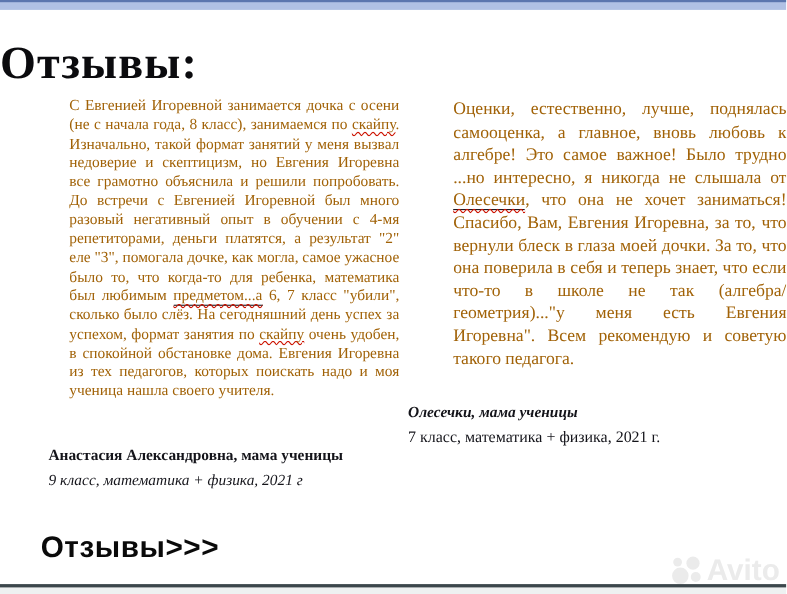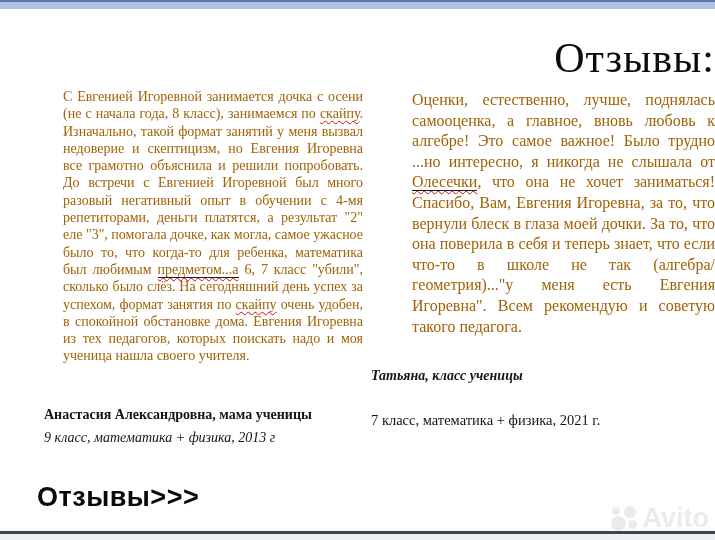--- a/index.html
+++ b/index.html
@@ -1,35 +1,35 @@
 <!DOCTYPE html>
 <html><head>
 <meta charset="utf-8">
 <style>
   html,body{margin:0;padding:0;background:#fff;}
   .slide{position:relative;width:715px;height:540px;background:#ffffff;overflow:hidden;
          font-family:"Liberation Serif","DejaVu Serif",serif;}
   .topbar{position:absolute;top:0;left:0;right:0;height:7px;background:#b0c1e4;
           border-top:2px solid #5b76ae;}
-  .title{position:absolute;top:34px;left:0;width:100%;text-align:right;
-         font-weight:normal;font-size:42px;color:#0b0b0e;letter-spacing:1px;}
+  .title{position:absolute;top:34px;left:0;width:100%;text-align:left;
+         font-weight:bold;font-size:42px;color:#0b0b0e;letter-spacing:1px;}
   .col{position:absolute;text-align:justify;color:#a16207;}
   .col-left{left:63px;top:88px;width:300px;font-size:14px;line-height:17.3px;}
   .col-right{left:412px;top:90px;width:303px;font-size:16px;line-height:20.6px;}
   .seg-plain{}
   .seg-squiggle{text-decoration:underline wavy #cc1100;text-decoration-thickness:1px;
                 text-underline-offset:2px;text-decoration-skip-ink:none;}
   .seg-link-squiggle{border-bottom:1px solid #1b1b24;
                 text-decoration:underline wavy #cc1100;text-decoration-thickness:1px;
                 text-underline-offset:3px;text-decoration-skip-ink:none;}
   .author-left{position:absolute;left:44px;top:407px;font-weight:bold;font-size:14px;color:#14141a;font-family:Liberation Serif, serif;}
   .details-left{position:absolute;left:44px;top:430px;font-style:italic;font-size:14px;color:#14141a;}
   .author-right{position:absolute;left:371px;top:368px;font-weight:bold;font-style:italic;
                 font-size:14px;color:#14141a;}
-  .details-right{position:absolute;left:371px;top:412px;font-size:14.5px;color:#14141a;}
+  .details-right{position:absolute;left:371px;top:390px;font-size:14.5px;color:#14141a;}
   .footer-link{position:absolute;left:37px;top:482px;
                font-family:"Liberation Sans","DejaVu Sans",sans-serif;
                font-weight:bold;font-size:27px;color:#0a0a0a;letter-spacing:0.5px;cursor:pointer;}
   .bottom-strip{position:absolute;left:0;right:0;bottom:0;height:6px;background:#eef1f1;
                 border-top:3px solid #3c474c;}
   .watermark{position:absolute;right:6px;bottom:9px;display:flex;align-items:center;gap:5px;
              color:#ebebeb;}
   .wm-dots{position:relative;width:27px;height:25px;}
   .wm-dots i{position:absolute;border-radius:50%;background:#ebebeb;display:block;}
   .wm-d1{width:8px;height:8px;left:1px;top:1px;}
@@ -45,23 +45,23 @@
 <div class="slide">
   <div class="topbar"></div>
 
   <div class="title">Отзывы:</div>
 
   <div class="col col-left"><span class="seg-plain">С Евгенией Игоревной занимается дочка с осени (не с начала года, 8 класс), занимаемся по </span><span class="seg-squiggle">скайпу</span><span class="seg-plain">. Изначально, такой формат занятий у меня вызвал недоверие и скептицизм, но Евгения Игоревна все грамотно объяснила и решили попробовать. До встречи с Евгенией Игоревной был много разовый негативный опыт в обучении с 4-мя репетиторами, деньги платятся, а результат "2" еле "3", помогала дочке, как могла, самое ужасное было то, что когда-то для ребенка, математика был любимым </span><span class="seg-link-squiggle">предметом...а</span><span class="seg-plain"> 6, 7 класс "убили", сколько было слёз. На сегодняшний день успех за успехом, формат занятия по </span><span class="seg-squiggle">скайпу</span><span class="seg-plain"> очень удобен, в спокойной обстановке дома. Евгения Игоревна из тех педагогов, которых поискать надо и моя ученица нашла своего учителя.</span></div>
 
   <div class="col col-right"><span class="seg-plain">Оценки, естественно, лучше, поднялась самооценка, а главное, вновь любовь к алгебре! Это самое важное! Было трудно ...но интересно, я никогда не слышала от </span><span class="seg-link-squiggle">Олесечки</span><span class="seg-plain">, что она не хочет заниматься! Спасибо, Вам, Евгения Игоревна, за то, что вернули блеск в глаза моей дочки. За то, что она поверила в себя и теперь знает, что если что-то в школе не так (алгебра/геометрия)..."у меня есть Евгения Игоревна". Всем рекомендую и советую такого педагога.</span></div>
 
   <div class="author-left">Анастасия Александровна, мама ученицы</div>
-  <div class="details-left">9 класс, математика  + физика, 2013 г</div>
+  <div class="details-left">9 класс, математика  + физика, 2021 г</div>
 
-  <div class="author-right">Татьяна, класс ученицы</div>
+  <div class="author-right">Олесечки, мама ученицы</div>
   <div class="details-right">7 класс, математика + физика, 2021 г.</div>
 
   <div class="footer-link">Отзывы&gt;&gt;&gt;</div>
 
   <div class="watermark">
     <span class="wm-dots">
       <i class="wm-d1"></i>
         <i class="wm-d2"></i>
         <i class="wm-d3"></i>
         <i class="wm-d4"></i>

